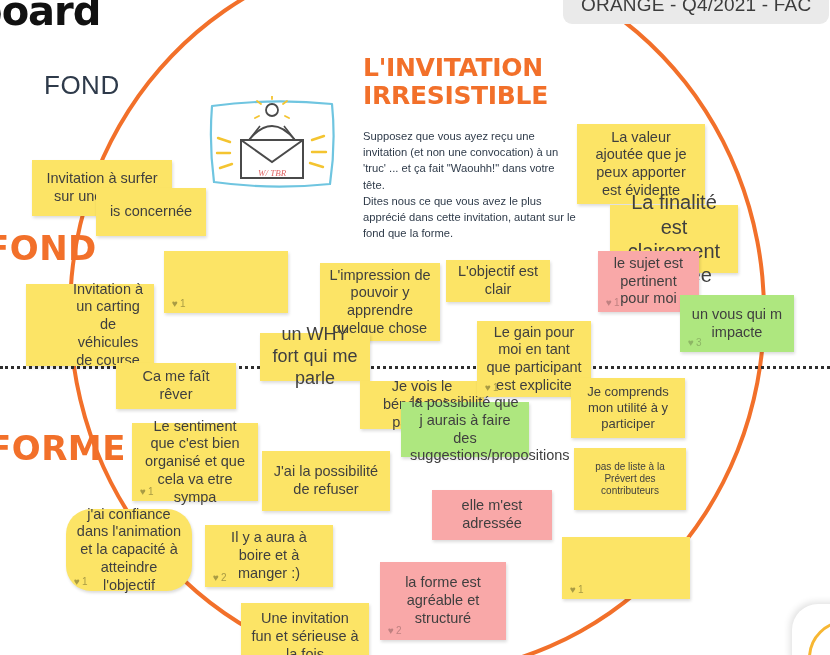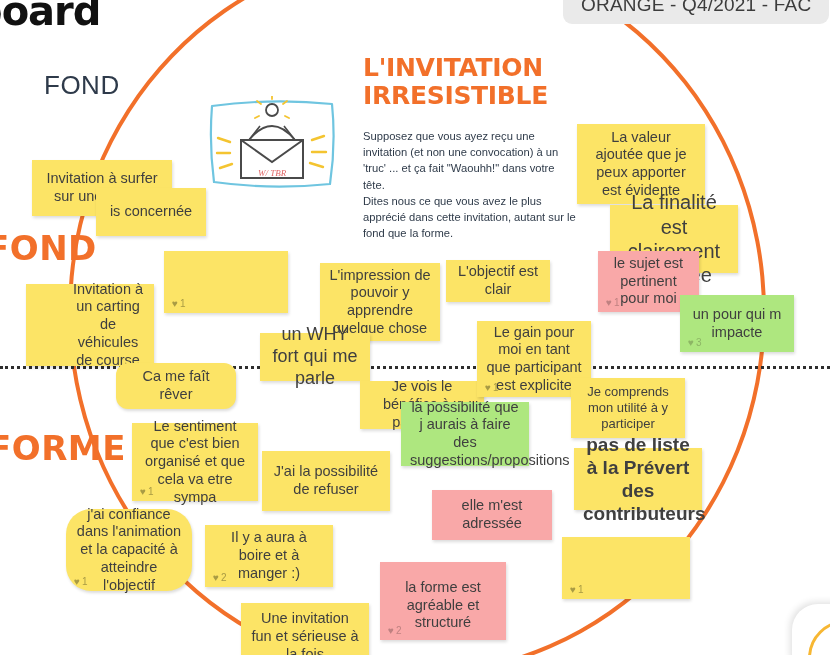--- a/index.html
+++ b/index.html
@@ -140,21 +140,21 @@
       </div>
       <div class="note yellow" style="left: 26px; top: 236px; width: 128px; height: 82px; font-size: 14.5px; padding-left: 45px;">
         <span class="txt">Invitation à un carting de véhicules de course</span>
       </div>
       <div class="note yellow" style="left: 164px; top: 203px; width: 124px; height: 62px; font-size: 14.5px;">
         <span class="likes">
           <span class="heart">♥</span>
           <span>1</span>
         </span>
       </div>
-      <div class="note yellow" style="left: 116px; top: 315px; width: 120px; height: 46px; font-size: 14.5px; border-radius: 12px;">
+      <div class="note yellow" style="left: 116px; top: 315px; width: 120px; height: 46px; font-size: 14.5px;">
         <span class="txt">Ca me faît rêver</span>
       </div>
       <div class="note yellow" style="left: 320px; top: 215px; width: 120px; height: 78px; font-size: 14.5px;">
         <span class="txt">L'impression de pouvoir y apprendre quelque chose</span>
       </div>
       <div class="note yellow" style="left: 260px; top: 285px; width: 110px; height: 48px; font-size: 18px;">
         <span class="txt">un WHY fort qui me parle</span>
       </div>
       <div class="note yellow" style="left: 360px; top: 333px; width: 124px; height: 48px; font-size: 14.5px;">
         <span class="txt">Je vois le bénéfice à y participer</span>
@@ -179,21 +179,21 @@
         <span class="txt">La finalité est clairement indiquée</span>
       </div>
       <div class="note pink" style="left: 598px; top: 243px; width: 101px; height: 61px; font-size: 14.5px; margin-top: 8px;">
         <span class="txt">le sujet est pertinent pour moi</span>
         <span class="likes">
           <span class="heart">♥</span>
           <span>1</span>
         </span>
       </div>
       <div class="note green" style="left: 680px; top: 295px; width: 114px; height: 57px; font-size: 14.5px;">
-        <span class="txt">un pour qui m impacte</span>
+        <span class="txt">un vous qui m impacte</span>
         <span class="likes">
           <span class="heart">♥</span>
           <span>3</span>
         </span>
       </div>
       <div class="note yellow" style="left: 132px; top: 375px; width: 126px; height: 78px; font-size: 14.5px;">
         <span class="txt">Le sentiment que c'est bien organisé et que cela va etre sympa</span>
         <span class="likes">
           <span class="heart">♥</span>
           <span>1</span>
@@ -209,39 +209,39 @@
       <div class="note yellow" style="left: 262px; top: 403px; width: 128px; height: 60px; font-size: 14.5px;">
         <span class="txt">J'ai la possibilité de refuser</span>
       </div>
       <div class="note yellow" style="left: 205px; top: 477px; width: 128px; height: 62px; font-size: 14.5px;">
         <span class="txt">Il y a aura à boire et à manger :)</span>
         <span class="likes">
           <span class="heart">♥</span>
           <span>2</span>
         </span>
       </div>
-      <div class="note green" style="left: 401px; top: 402px; width: 128px; height: 64px; font-size: 14.5px;">
+      <div class="note green" style="left: 401px; top: 402px; width: 128px; height: 55px; font-size: 14.5px;">
         <span class="txt">la possibilité que j aurais à faire des suggestions/propositions</span>
       </div>
       <div class="note pink" style="left: 432px; top: 490px; width: 120px; height: 50px; font-size: 14.5px;">
         <span class="txt">elle m'est adressée</span>
       </div>
-      <div class="note yellow" style="left: 574px; top: 400px; width: 128px; height: 62px; font-size: 19px; font-weight: bold;">
+      <div class="note yellow" style="left: 574px; top: 400px; width: 112px; height: 62px; font-size: 10px;">
         <span class="txt">pas de liste à la Prévert des contributeurs</span>
       </div>
       <div class="note yellow" style="left: 562px; top: 489px; width: 128px; height: 62px; font-size: 14.5px;">
         <span class="likes">
           <span class="heart">♥</span>
           <span>1</span>
         </span>
       </div>
       <div class="note yellow" style="left: 241px; top: 555px; width: 128px; height: 68px; font-size: 14.5px;">
         <span class="txt">Une invitation fun et sérieuse à la fois</span>
       </div>
-      <div class="note pink" style="left: 380px; top: 562px; width: 126px; height: 78px; font-size: 14.5px; align-items: flex-end;">
+      <div class="note pink" style="left: 380px; top: 562px; width: 126px; height: 78px; font-size: 14.5px;">
         <span class="txt">la forme est agréable et structuré</span>
         <span class="likes">
           <span class="heart">♥</span>
           <span>2</span>
         </span>
       </div>
     </div>
 
   <div class="logo-word">board</div>
   <div class="top-pill">ORANGE - Q4/2021 - FAC</div>

